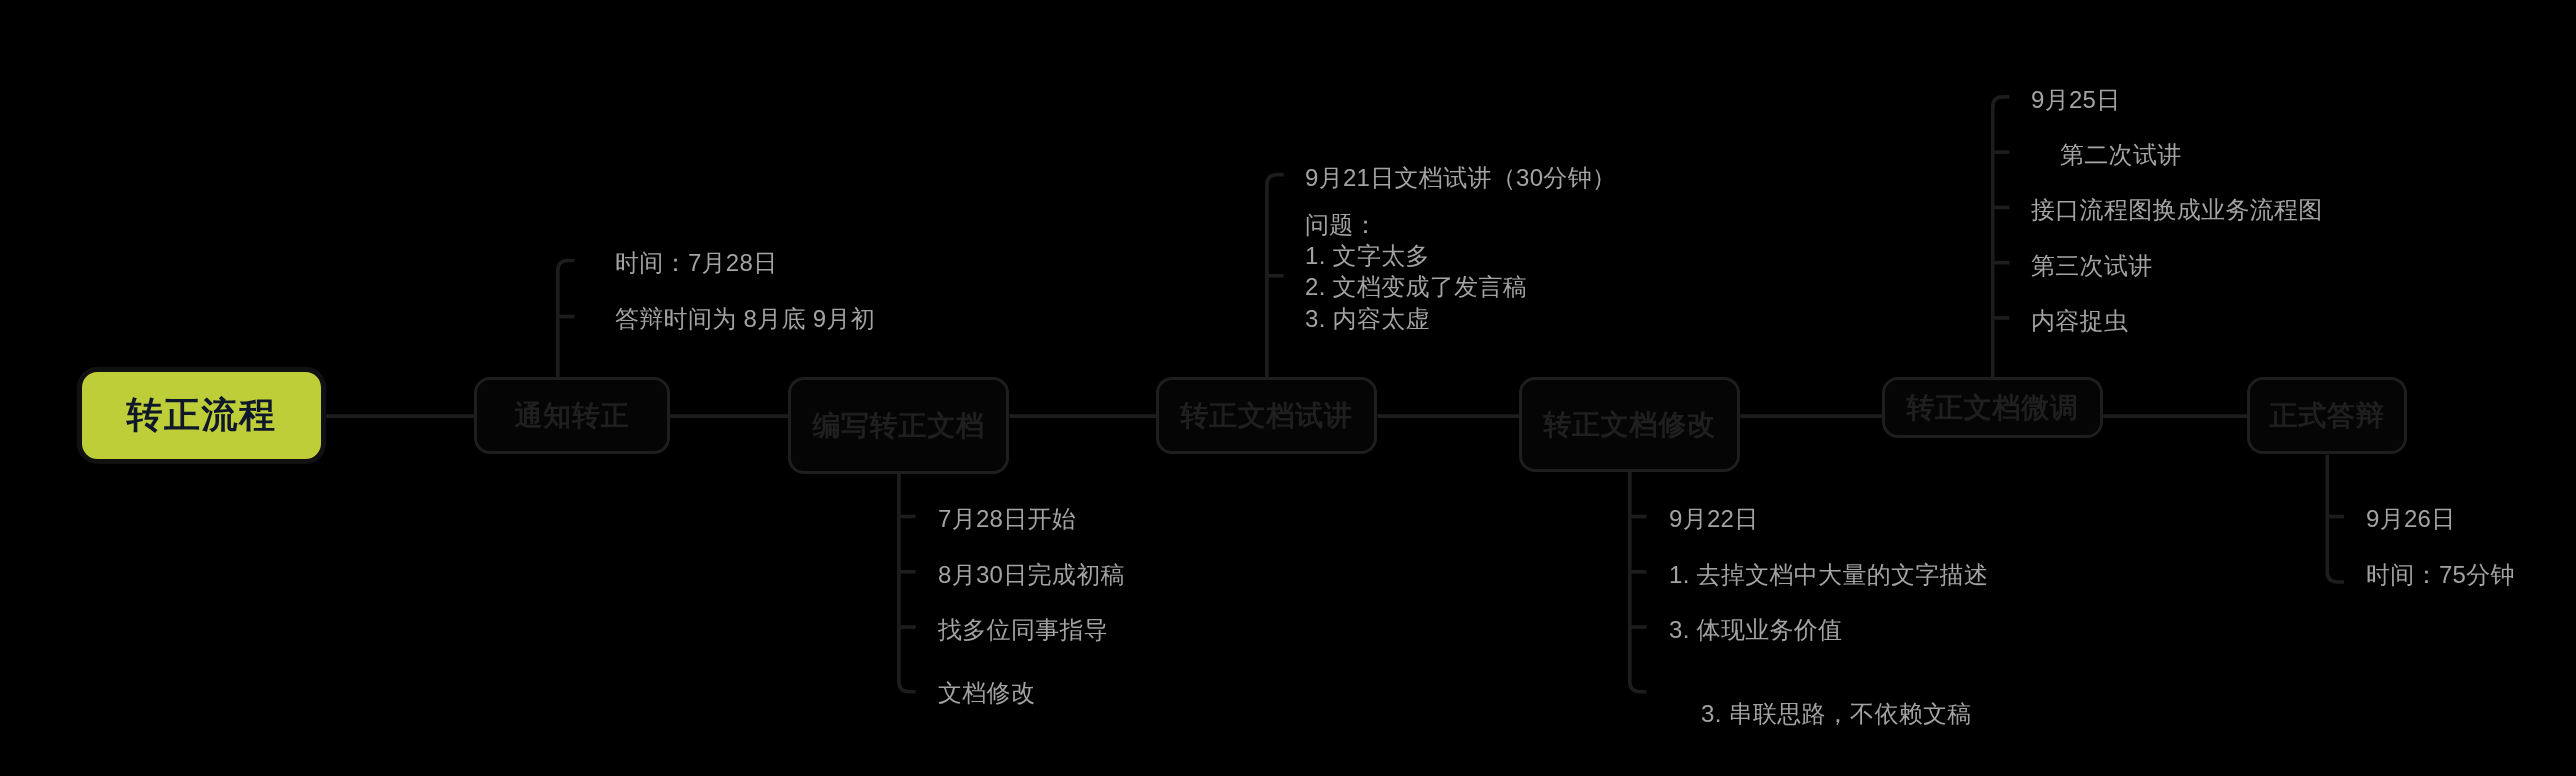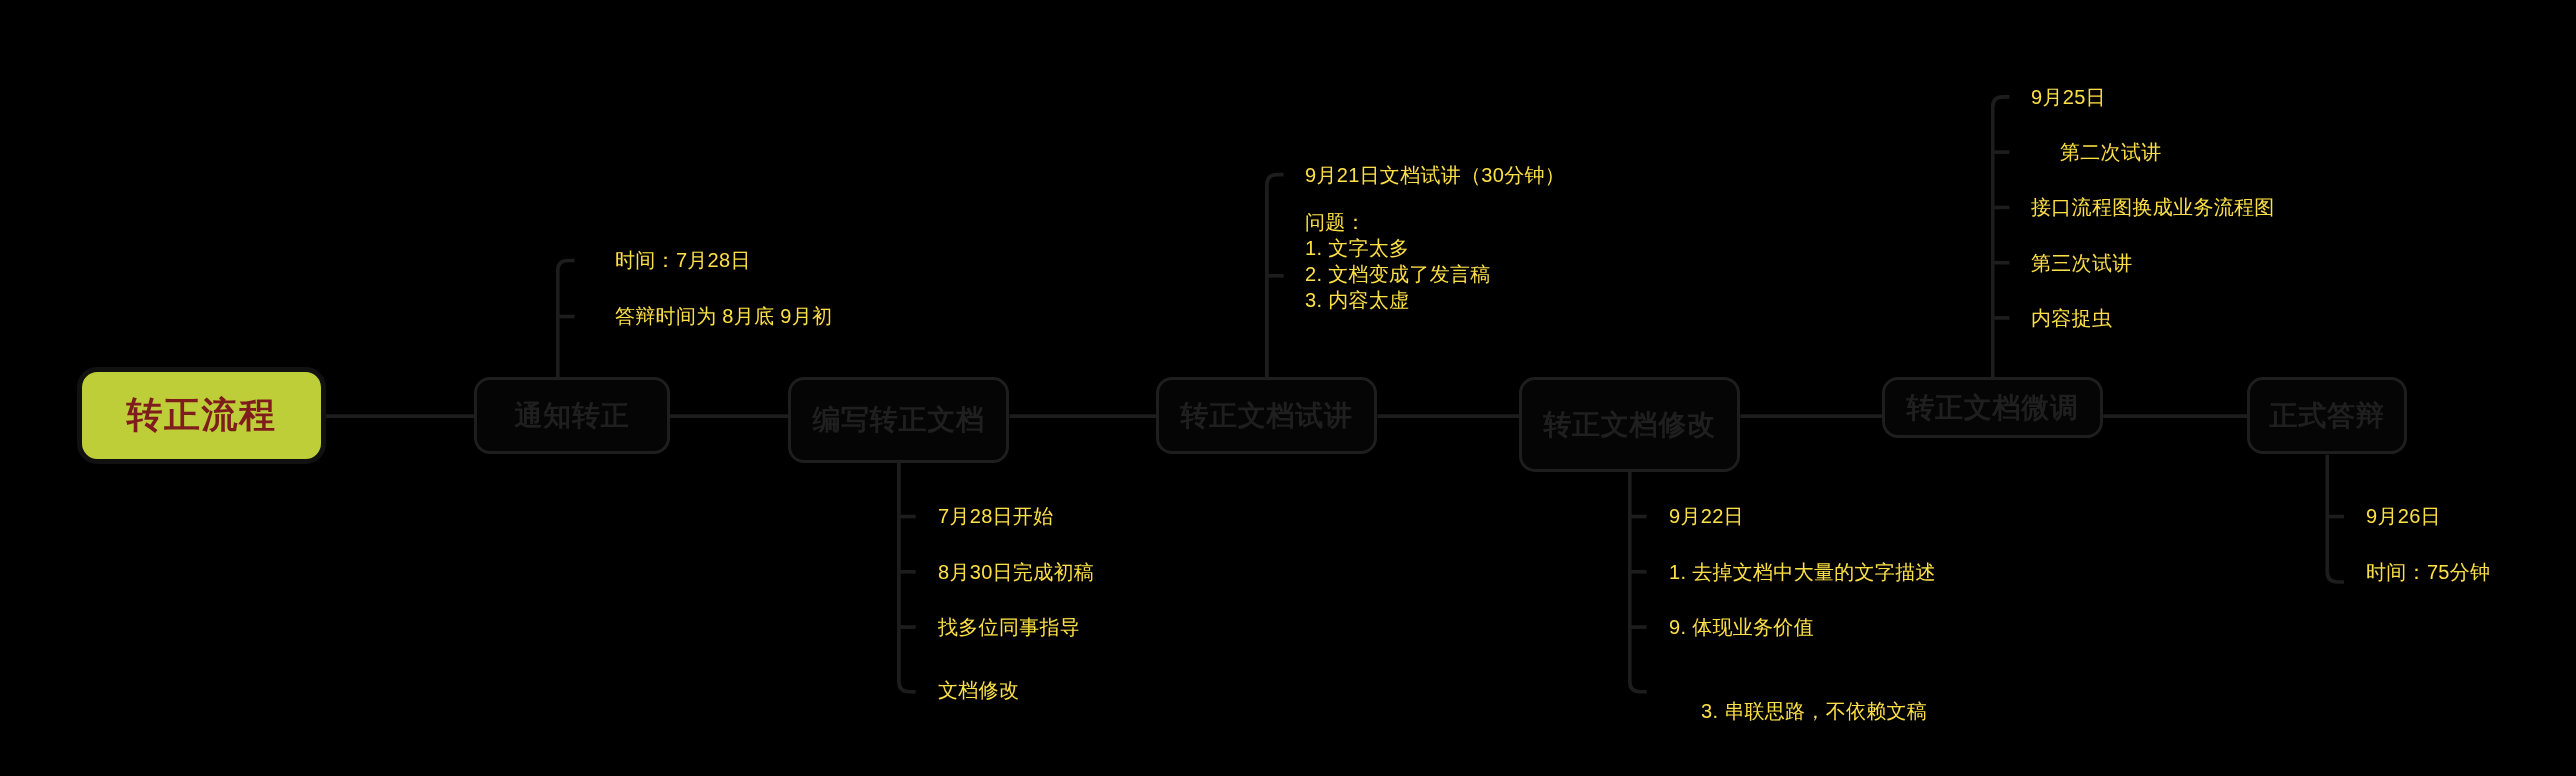--- a/index.html
+++ b/index.html
@@ -50,32 +50,32 @@
     font-size: 28px;
     font-weight: 700;
     letter-spacing: 0.7px;
     white-space: nowrap;
     z-index: 3;
   }
   .node.root {
     background: #bece38;
     border: 5.1px solid #111111;
     border-radius: 20.4px;
-    color: #7f1d1d;
+    color: #0f172a;
     font-size: 36px;
     font-weight: 700;
     letter-spacing: 1.5px;
     box-shadow: 0 0 0 0 rgba(0,0,0,0);
   }
 
   
   .leaf {
     position: absolute;
-    color: #fde047;
-    font-size: 20px;
+    color: #a3a3a3;
+    font-size: 24px;
     font-weight: 400;
     line-height: 1.18;
     white-space: pre;
     letter-spacing: 0.3px;
     z-index: 3;
   }
   .leaf.multiline {
     white-space: pre-line;
     line-height: 1.30;
   }
@@ -121,21 +121,21 @@
   </svg>
 
   <div class="node root" style="left:77px; top:367px; width:249px; height:97px;">
     <span>转正流程</span>
   </div>
 
   <div class="node" style="left:474px; top:377px; width:196px; height:77px;">
     <span>通知转正</span>
   </div>
 
-  <div class="node" style="left:788px; top:377px; width:221px; height:86px;">
+  <div class="node" style="left:788px; top:377px; width:221px; height:97px;">
     <span>编写转正文档</span>
   </div>
 
   <div class="node" style="left:1156px; top:377px; width:221px; height:77px;text-align:center;">
     <span>转正文档试讲</span>
   </div>
 
   <div class="node" style="left:1519px; top:377px; width:221px; height:95px;">
     <span>转正文档修改</span>
   </div>
@@ -157,21 +157,21 @@
   <div class="leaf" style="left:938px; top:671px;margin-top:8px;">文档修改</div>
 
   <div class="leaf" style="left:1305px; top:164px;">9月21日文档试讲（30分钟）</div>
   <div class="leaf multiline" style="left:1305px; top:209px;">问题：
 1. 文字太多
 2. 文档变成了发言稿
 3. 内容太虚</div>
 
   <div class="leaf" style="left:1669px; top:505px;">9月22日</div>
   <div class="leaf" style="left:1669px; top:561px;">1. 去掉文档中大量的文字描述</div>
-  <div class="leaf" style="left:1669px; top:616px;">9. 体现业务价值</div>
+  <div class="leaf" style="left:1669px; top:616px;">3. 体现业务价值</div>
   <div class="leaf" style="left:1669px; top:700px;margin-left:32px;">3. 串联思路，不依赖文稿</div>
 
   <div class="leaf" style="left:2031px; top:86px;">9月25日</div>
   <div class="leaf" style="left:2031px; top:141px;margin-left:29px;">第二次试讲</div>
   <div class="leaf" style="left:2031px; top:196px;">接口流程图换成业务流程图</div>
   <div class="leaf" style="left:2031px; top:252px;">第三次试讲</div>
   <div class="leaf" style="left:2031px; top:307px;">内容捉虫</div>
 
   <div class="leaf" style="left:2366px; top:505px;">9月26日</div>
   <div class="leaf" style="left:2366px; top:561px;">时间：75分钟</div>

